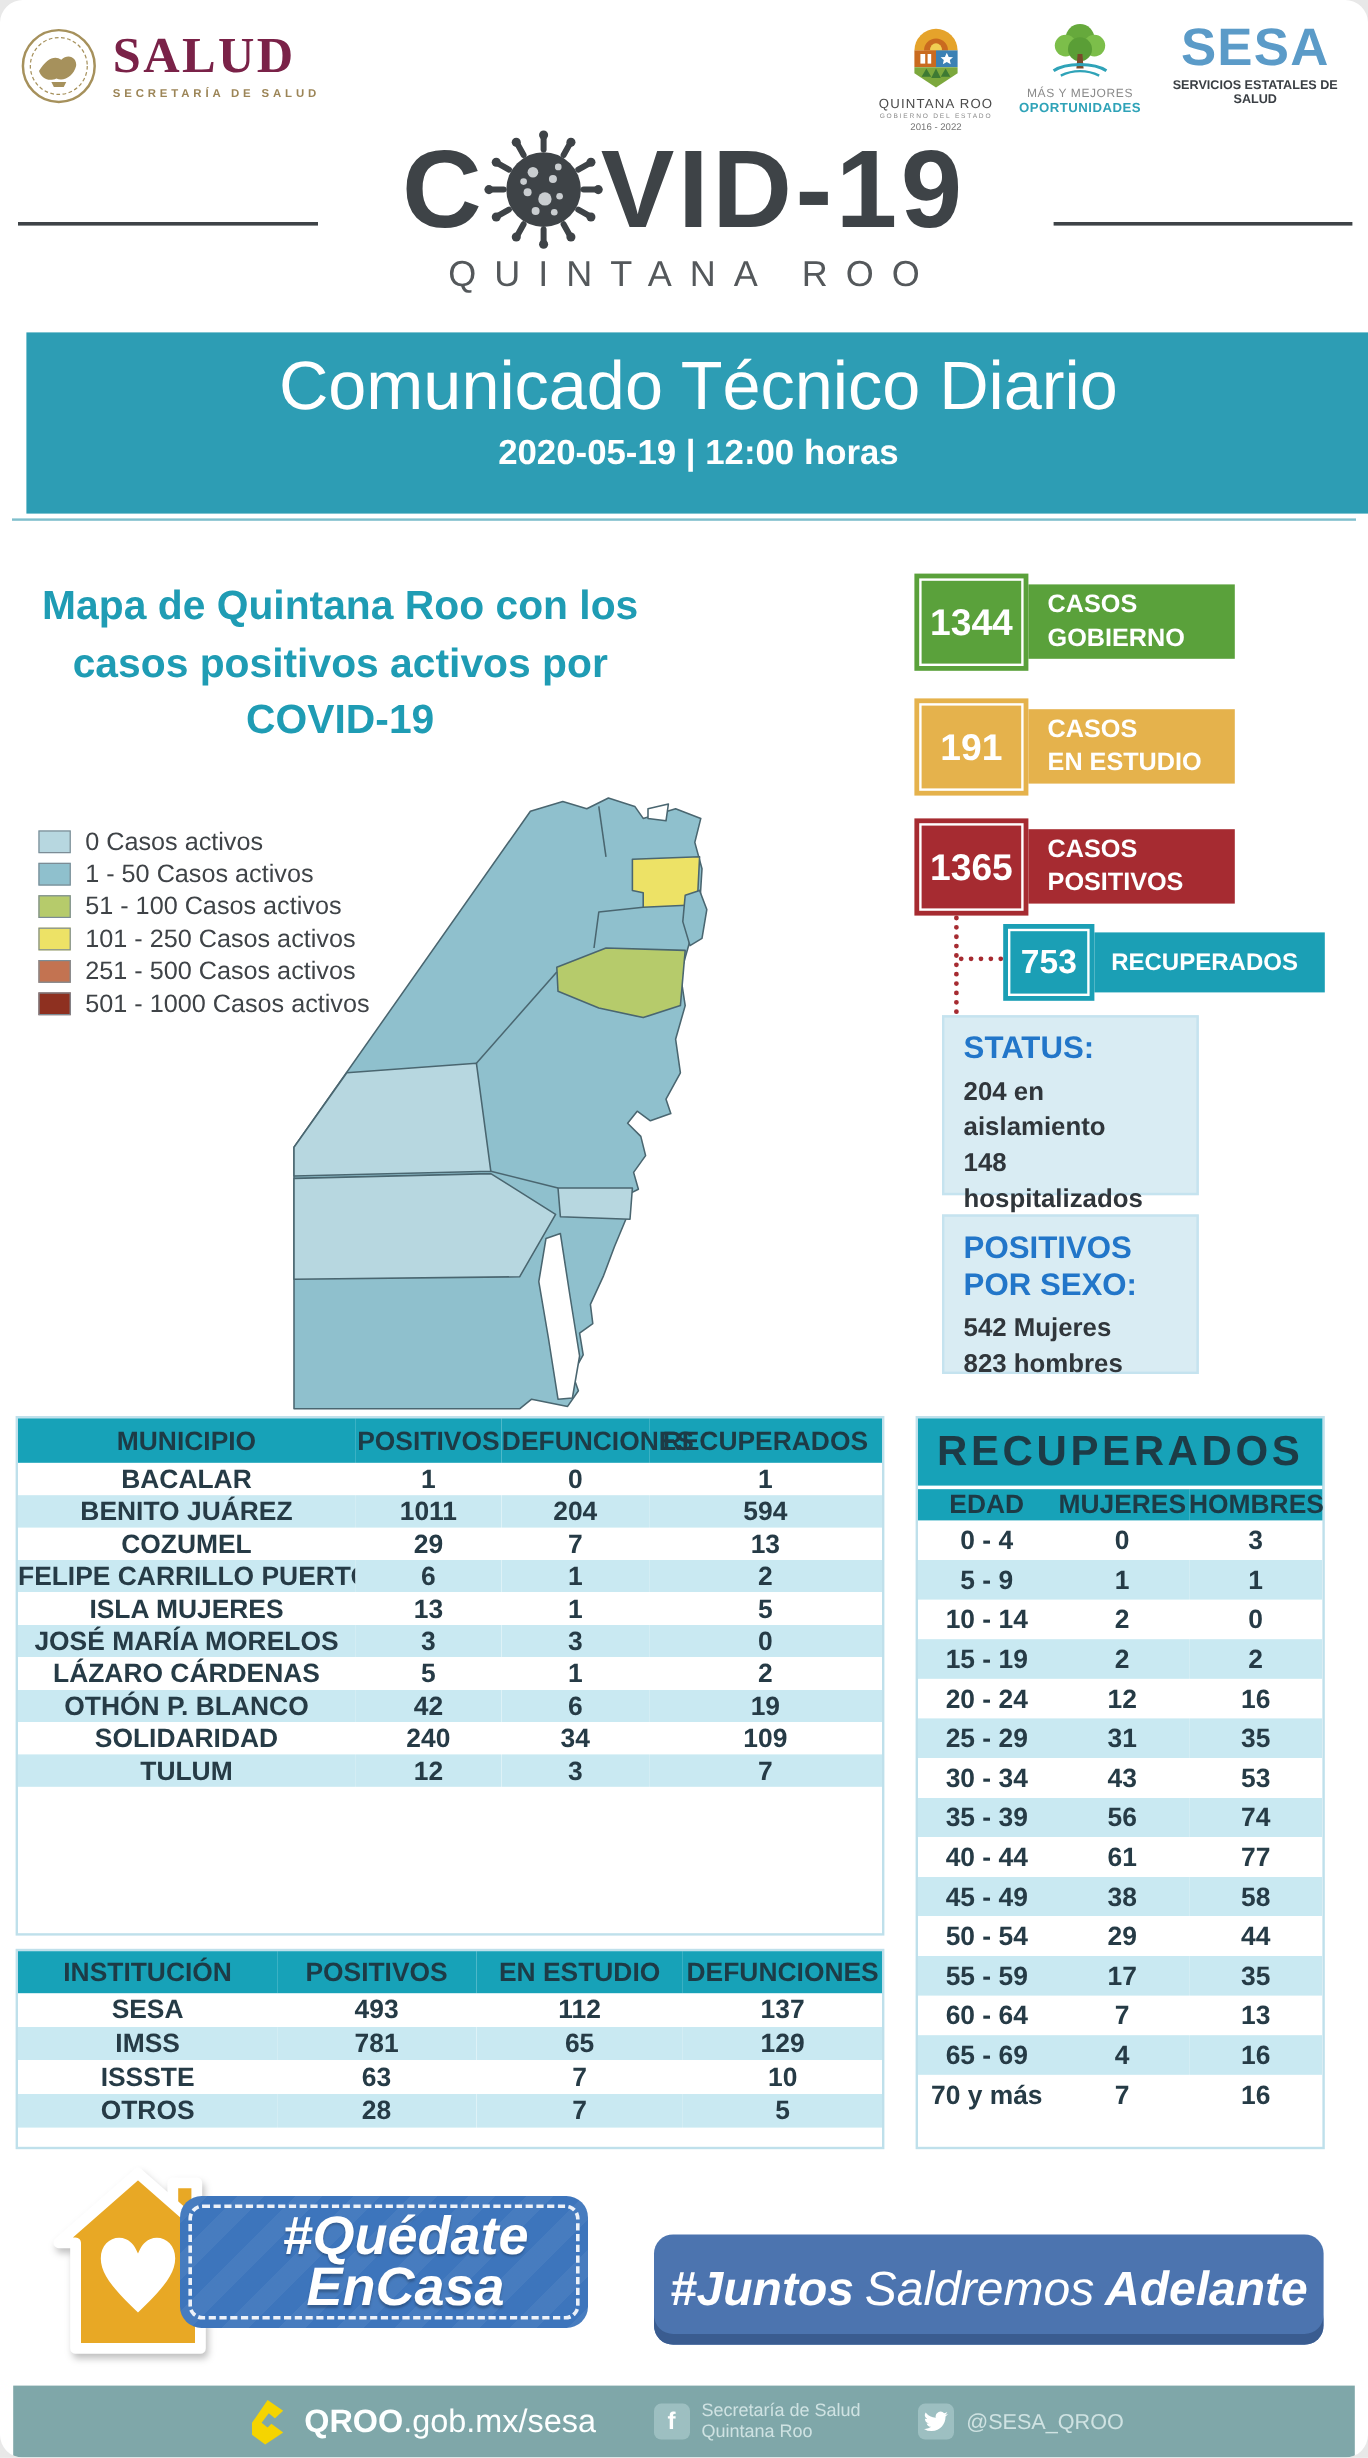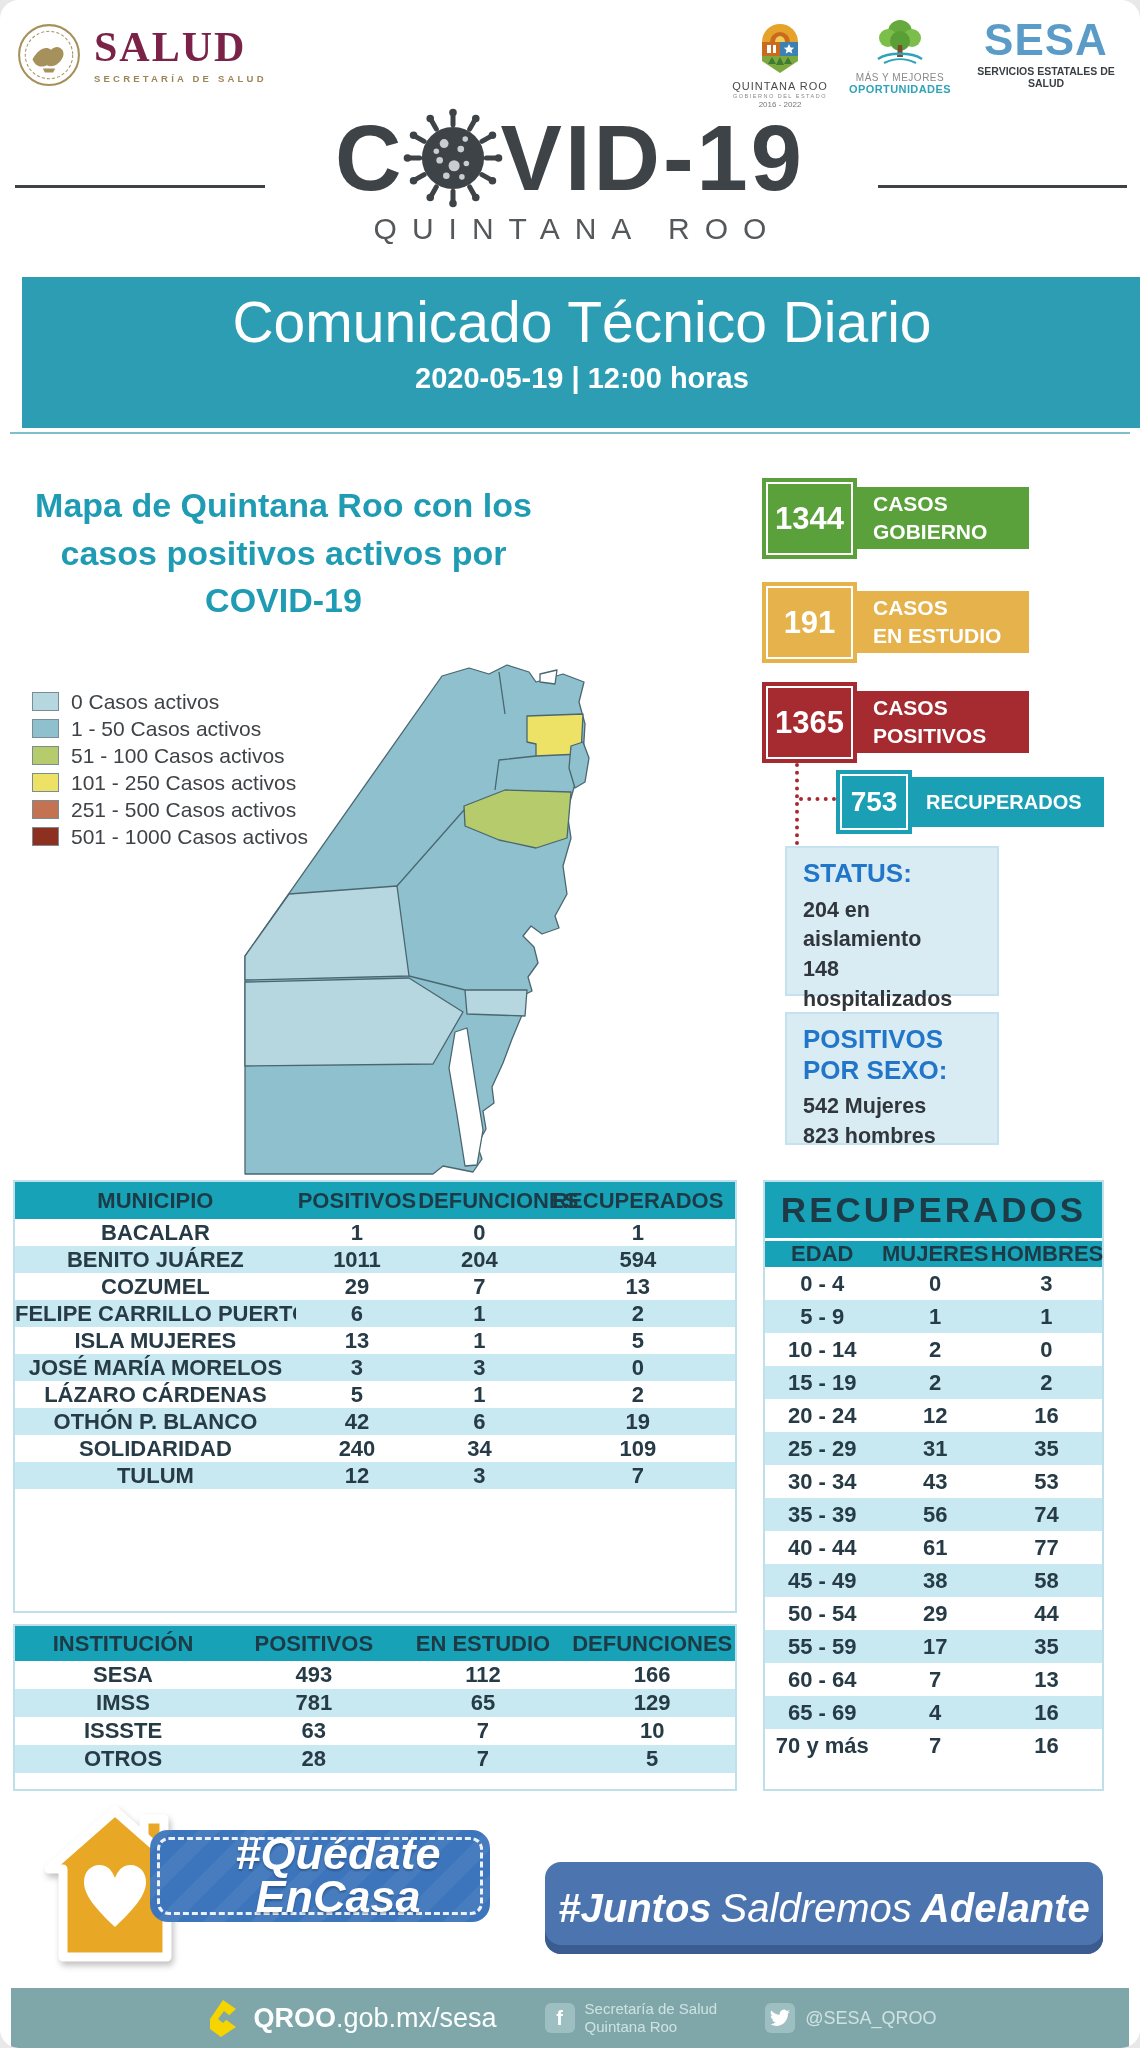--- a/index.html
+++ b/index.html
@@ -77,21 +77,21 @@
   .municipal th{height:37px}.municipal td{height:27px}
   .institution{left:13px;top:1624px;width:724px;height:167px;}
   .institution th{height:35px}.institution td{height:28px}
   .recovered{left:763px;top:1180px;width:341px;height:611px;}
   .recovered th{height:23px}.recovered td{height:33px}
   tbody tr:nth-child(even) td{background:#C9E9F2;}
   .rec-title{background:#17A2B8;height:56px;border-bottom:3px solid #fff;color:#1D3B46;
              font-size:35px;font-weight:700;letter-spacing:3px;text-align:center;line-height:56px;}
 
   
-  .quedate-rect{left:150px;top:1830px;width:340px;height:92px;background:#3D75BC;border-radius:18px;
+  .quedate-rect{left:150px;top:1830px;width:340px;height:110px;background:#3D75BC;border-radius:18px;
     background-image:repeating-linear-gradient(135deg,rgba(255,255,255,.05) 0 16px,rgba(255,255,255,0) 16px 34px);}
   .quedate-rect .dash{position:absolute;inset:7px;border:3px dashed rgba(255,255,255,.9);border-radius:12px;}
   .quedate-text{position:absolute;left:36px;right:0;top:0;bottom:0;display:flex;flex-direction:column;
     align-items:center;justify-content:center;color:#fff;font-style:italic;font-weight:700;
     font-size:45px;line-height:.95;text-shadow:0 2px 2px rgba(0,0,0,.25);}
   .house{left:40px;top:1805px;filter:drop-shadow(2px 4px 3px rgba(0,0,0,.25));}
   .juntos-rect{left:545px;top:1862px;width:558px;height:92px;background:#4C74AF;border-radius:16px;
     box-shadow:inset 0 -9px 0 #3A5C90;display:flex;align-items:center;justify-content:center;gap:9px;
     color:#fff;font-style:italic;font-size:40px;}
   .juntos-rect .b{font-weight:800;} .juntos-rect .r{font-weight:400;}
@@ -411,21 +411,21 @@
             <th>POSITIVOS</th>
             <th>EN ESTUDIO</th>
             <th>DEFUNCIONES</th>
           </tr>
         </thead>
       <tbody>
           <tr>
             <td>SESA</td>
             <td>493</td>
             <td>112</td>
-            <td>166</td>
+            <td>137</td>
           </tr>
           <tr>
             <td>IMSS</td>
             <td>781</td>
             <td>65</td>
             <td>129</td>
           </tr>
           <tr>
             <td>ISSSTE</td>
             <td>63</td>

